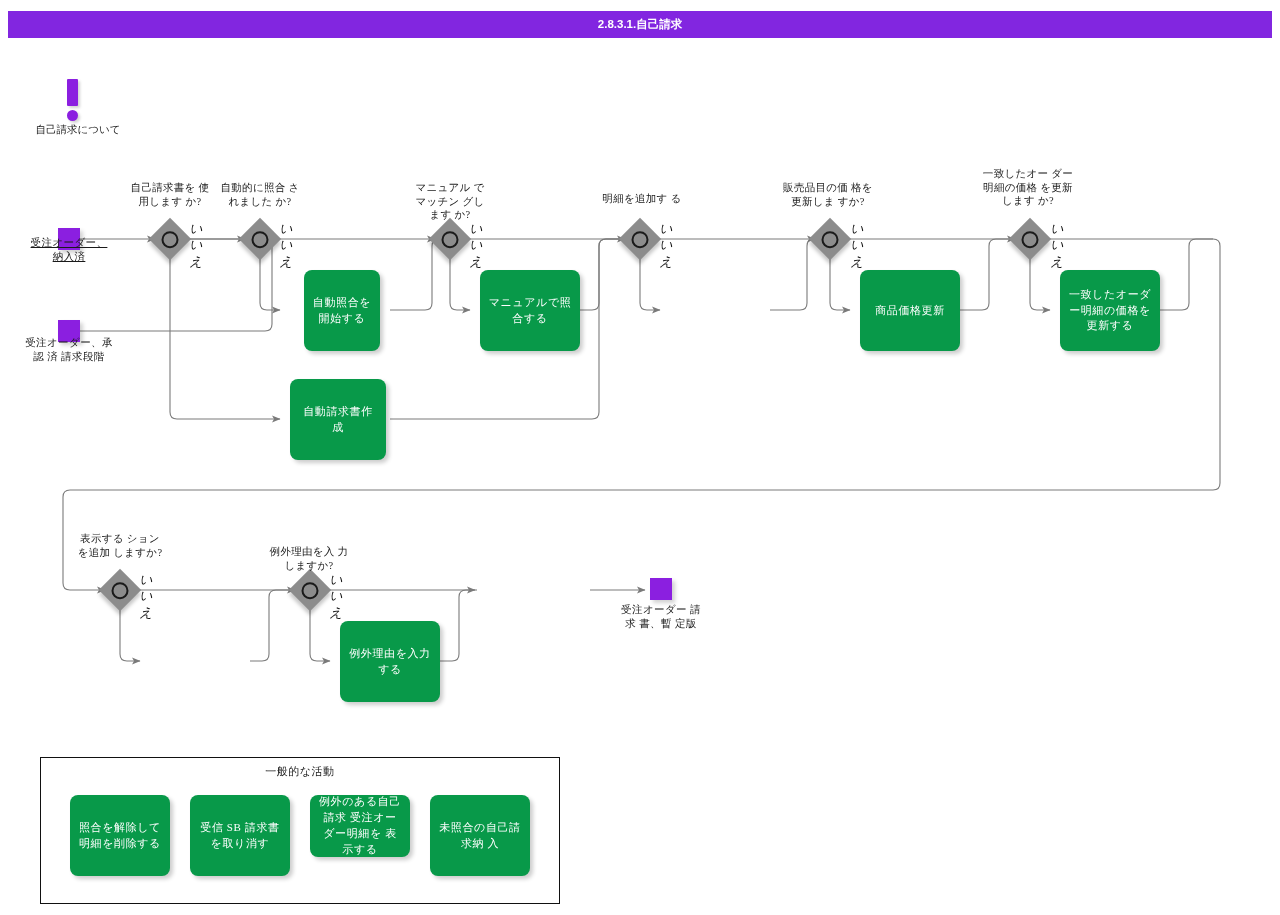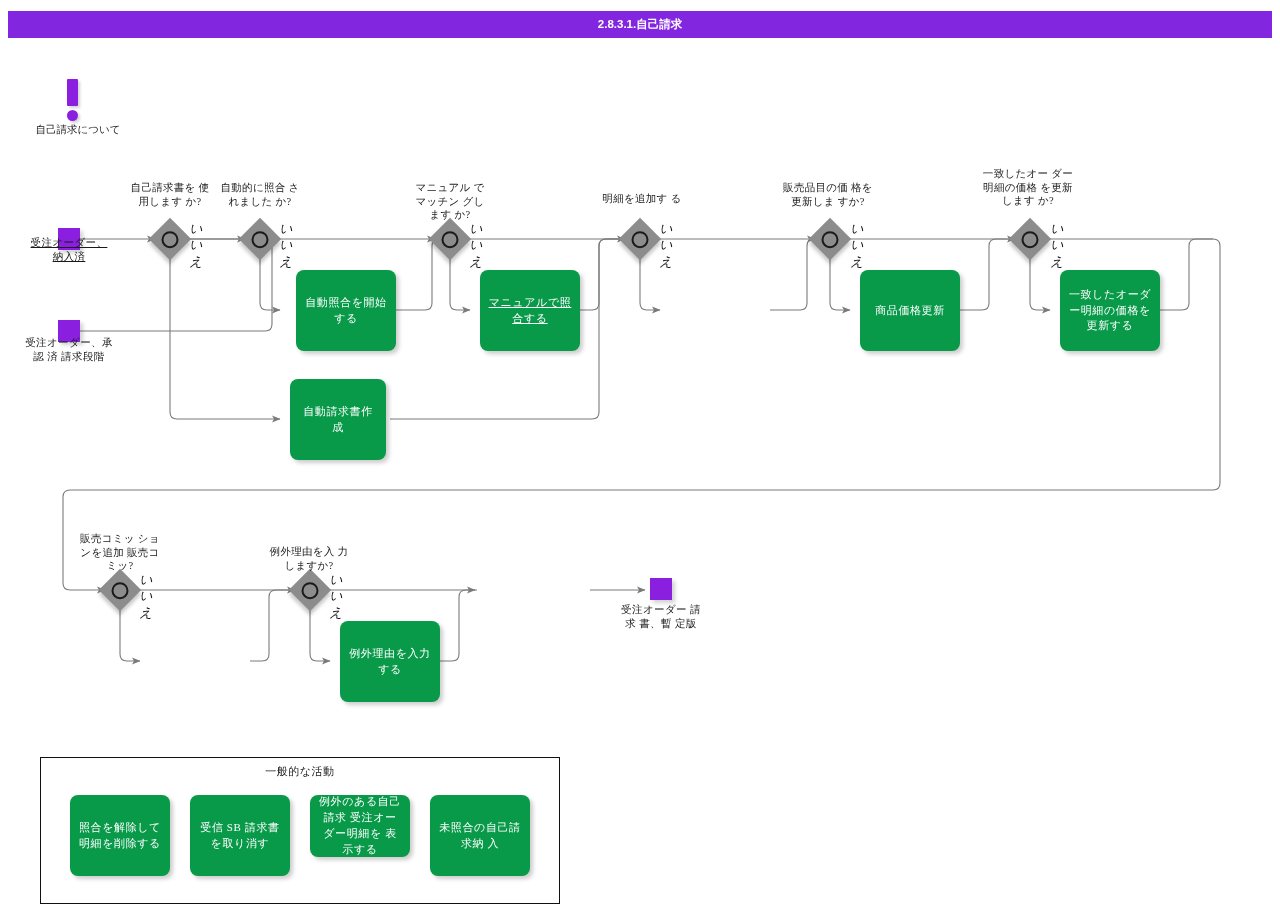--- a/index.html
+++ b/index.html
@@ -294,32 +294,32 @@
 
   <div class="node gateway" style="left:1015px; top:224px;">
     <div class="gateway-inner"></div>
   </div>
   <div class="gateway-label" style="left:978px; top:167px; width:100px;">一致したオー ダー明細の価格 を更新します か?</div>
   <div class="edge-label" style="left:1045px; top:221px; width:24px;">いいえ</div>
 
   <div class="node gateway" style="left:105px; top:575px;">
     <div class="gateway-inner"></div>
   </div>
-  <div class="gateway-label" style="left:76px; top:532px; width:88px;">販売コミッ ションを追加 販売コミッ?</div>
+  <div class="gateway-label" style="left:76px; top:532px; width:88px;">表示する ションを追加 しますか?</div>
   <div class="edge-label" style="left:134px; top:572px; width:24px;">いいえ</div>
 
   <div class="node gateway" style="left:295px; top:575px;">
     <div class="gateway-inner"></div>
   </div>
   <div class="gateway-label" style="left:268px; top:545px; width:82px;">例外理由を入 力しますか?</div>
   <div class="edge-label" style="left:324px; top:572px; width:24px;">いいえ</div>
 
-  <div class="node task" style="left:296px; top:270px; width:100px; height:81px;">自動照合を開始する</div>
-
-  <div class="node task" style="left:480px; top:270px; width:100px; height:81px;text-decoration:underline;">マニュアルで照合する</div>
+  <div class="node task" style="left:304px; top:270px; width:76px; height:81px;">自動照合を開始する</div>
+
+  <div class="node task" style="left:480px; top:270px; width:100px; height:81px;">マニュアルで照合する</div>
 
 
   <div class="node task" style="left:860px; top:270px; width:100px; height:81px;">商品価格更新</div>
 
   <div class="node task" style="left:1060px; top:270px; width:100px; height:81px;">一致したオーダー明細の価格を更新する</div>
 
   <div class="node task" style="left:290px; top:379px; width:96px; height:81px;">自動請求書作成</div>
 
 
   <div class="node task" style="left:340px; top:621px; width:100px; height:81px;">例外理由を入力する</div>

